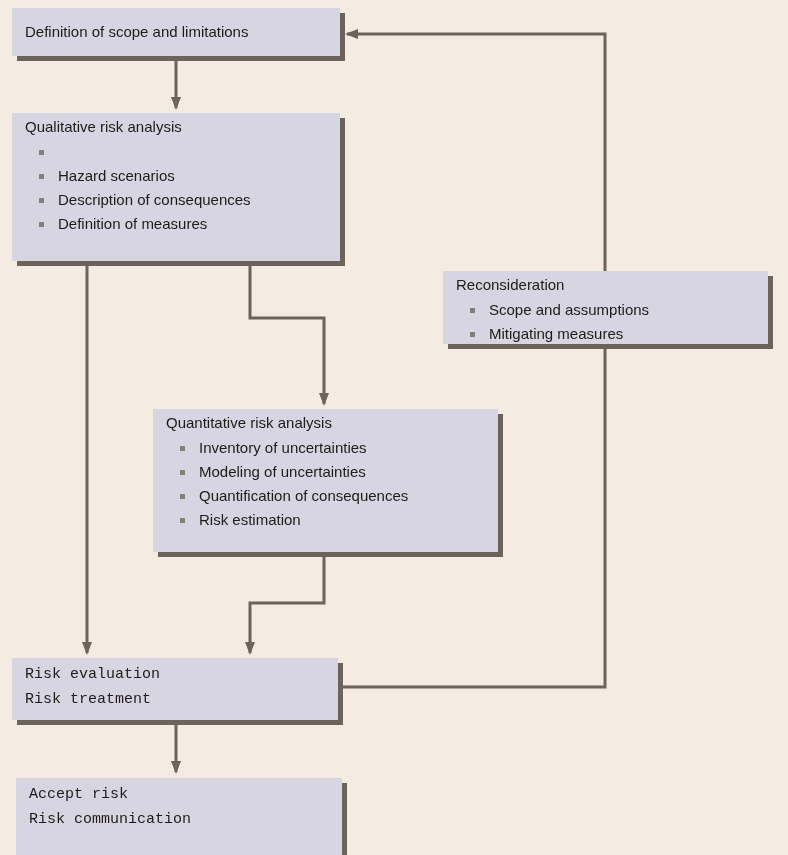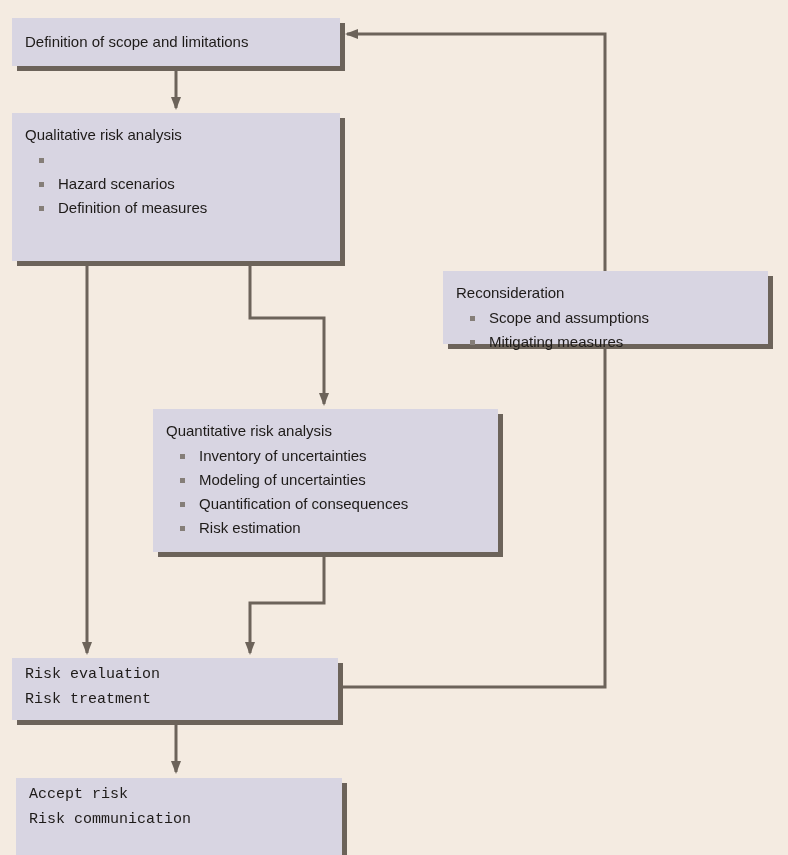--- a/index.html
+++ b/index.html
@@ -34,21 +34,21 @@
   }
   .arrowhead { fill: var(--line); }
   .box {
     position: absolute;
     background: var(--box-fill);
     box-shadow: 5px 5px 0 var(--box-shadow);
     font-size: 15px;
     line-height: 20px;
   }
   .box .title {
-    padding: 12px 0 3px 13px;
+    padding: 4px 0 3px 13px;
     white-space: nowrap;
   }
   .center-v {
     display: flex;
     align-items: center;
     padding-left: 13px;
     white-space: nowrap;
   }
   .bullet-row {
     display: flex;
@@ -66,21 +66,21 @@
   }
   .two-line {
     padding: 4px 0 0 13px;
     font-family: Liberation Mono, monospace;
   }
   .two-line .text-line {
     line-height: 25px;
     white-space: nowrap;
   }
   
-  .box-scope          { left: 12px;  top: 18px;  width: 328px; height: 48px; }
+  .box-scope          { left: 12px;  top: 8px;  width: 328px; height: 48px; }
   .box-qualitative    { left: 12px;  top: 113px; width: 328px; height: 148px; }
   .box-reconsideration{ left: 443px; top: 271px; width: 325px; height: 73px; }
   .box-quantitative   { left: 153px; top: 409px; width: 345px; height: 143px; }
   .box-evaluation     { left: 12px;  top: 658px; width: 326px; height: 62px; }
   .box-accept         { left: 16px;  top: 778px; width: 326px; height: 80px; }
 </style>
 </head>
 <body>
 
 <div class="stage">
@@ -104,20 +104,24 @@
   </div>
 
   <div class="box box-qualitative">
     <div class="title">Qualitative risk analysis</div>
     <div class="bullet-row">
       <span class="bullet-square"></span>
     </div>
     <div class="bullet-row">
       <span class="bullet-square"></span>
       <span>Hazard scenarios</span>
+    </div>
+    <div class="bullet-row">
+      <span class="bullet-square"></span>
+      <span>Description of consequences</span>
     </div>
     <div class="bullet-row">
       <span class="bullet-square"></span>
       <span>Definition of measures</span>
     </div>
   </div>
 
   <div class="box box-reconsideration">
     <div class="title">Reconsideration</div>
     <div class="bullet-row">

